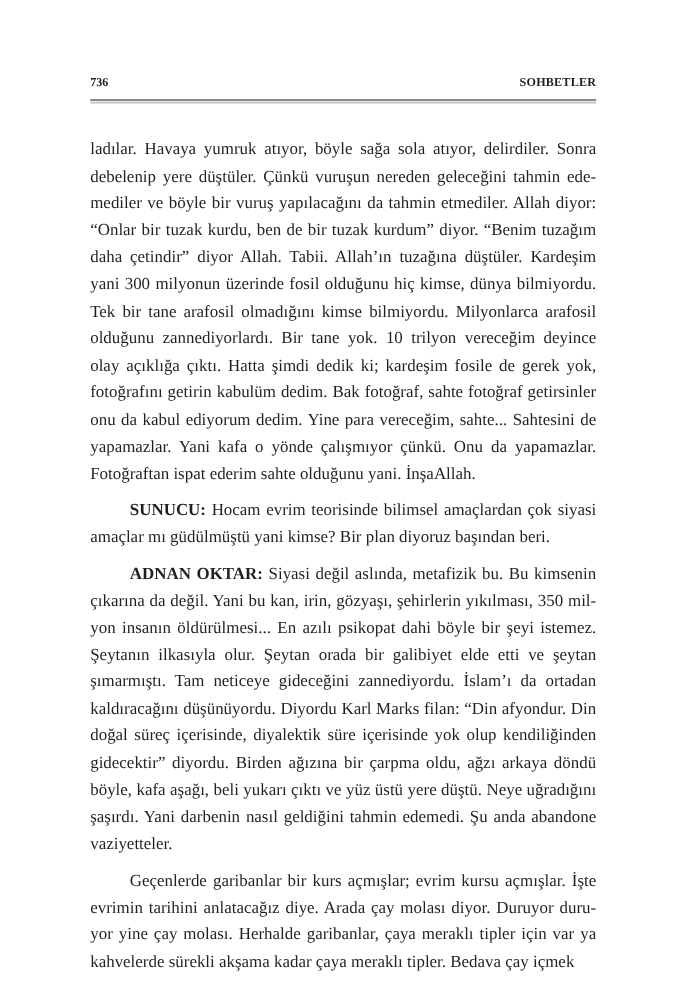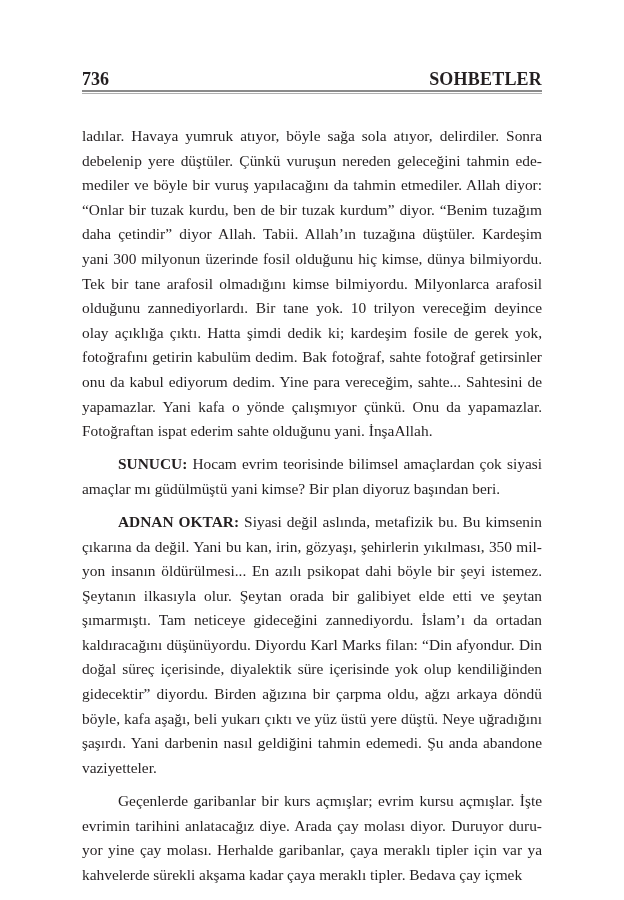--- a/index.html
+++ b/index.html
@@ -21,21 +21,21 @@
       top: 0;
       width: 460px;
     }
     .running-header {
       position: absolute;
       top: 69px;
       left: 0;
       width: 460px;
       height: 20px;
       font-weight: bold;
-      font-size: 18px;
+      font-size: 11px;
     }
     .page-number {
       position: absolute;
       left: 0;
       top: 0;
     }
     .running-title {
       position: absolute;
       right: 0;
       top: 0;

